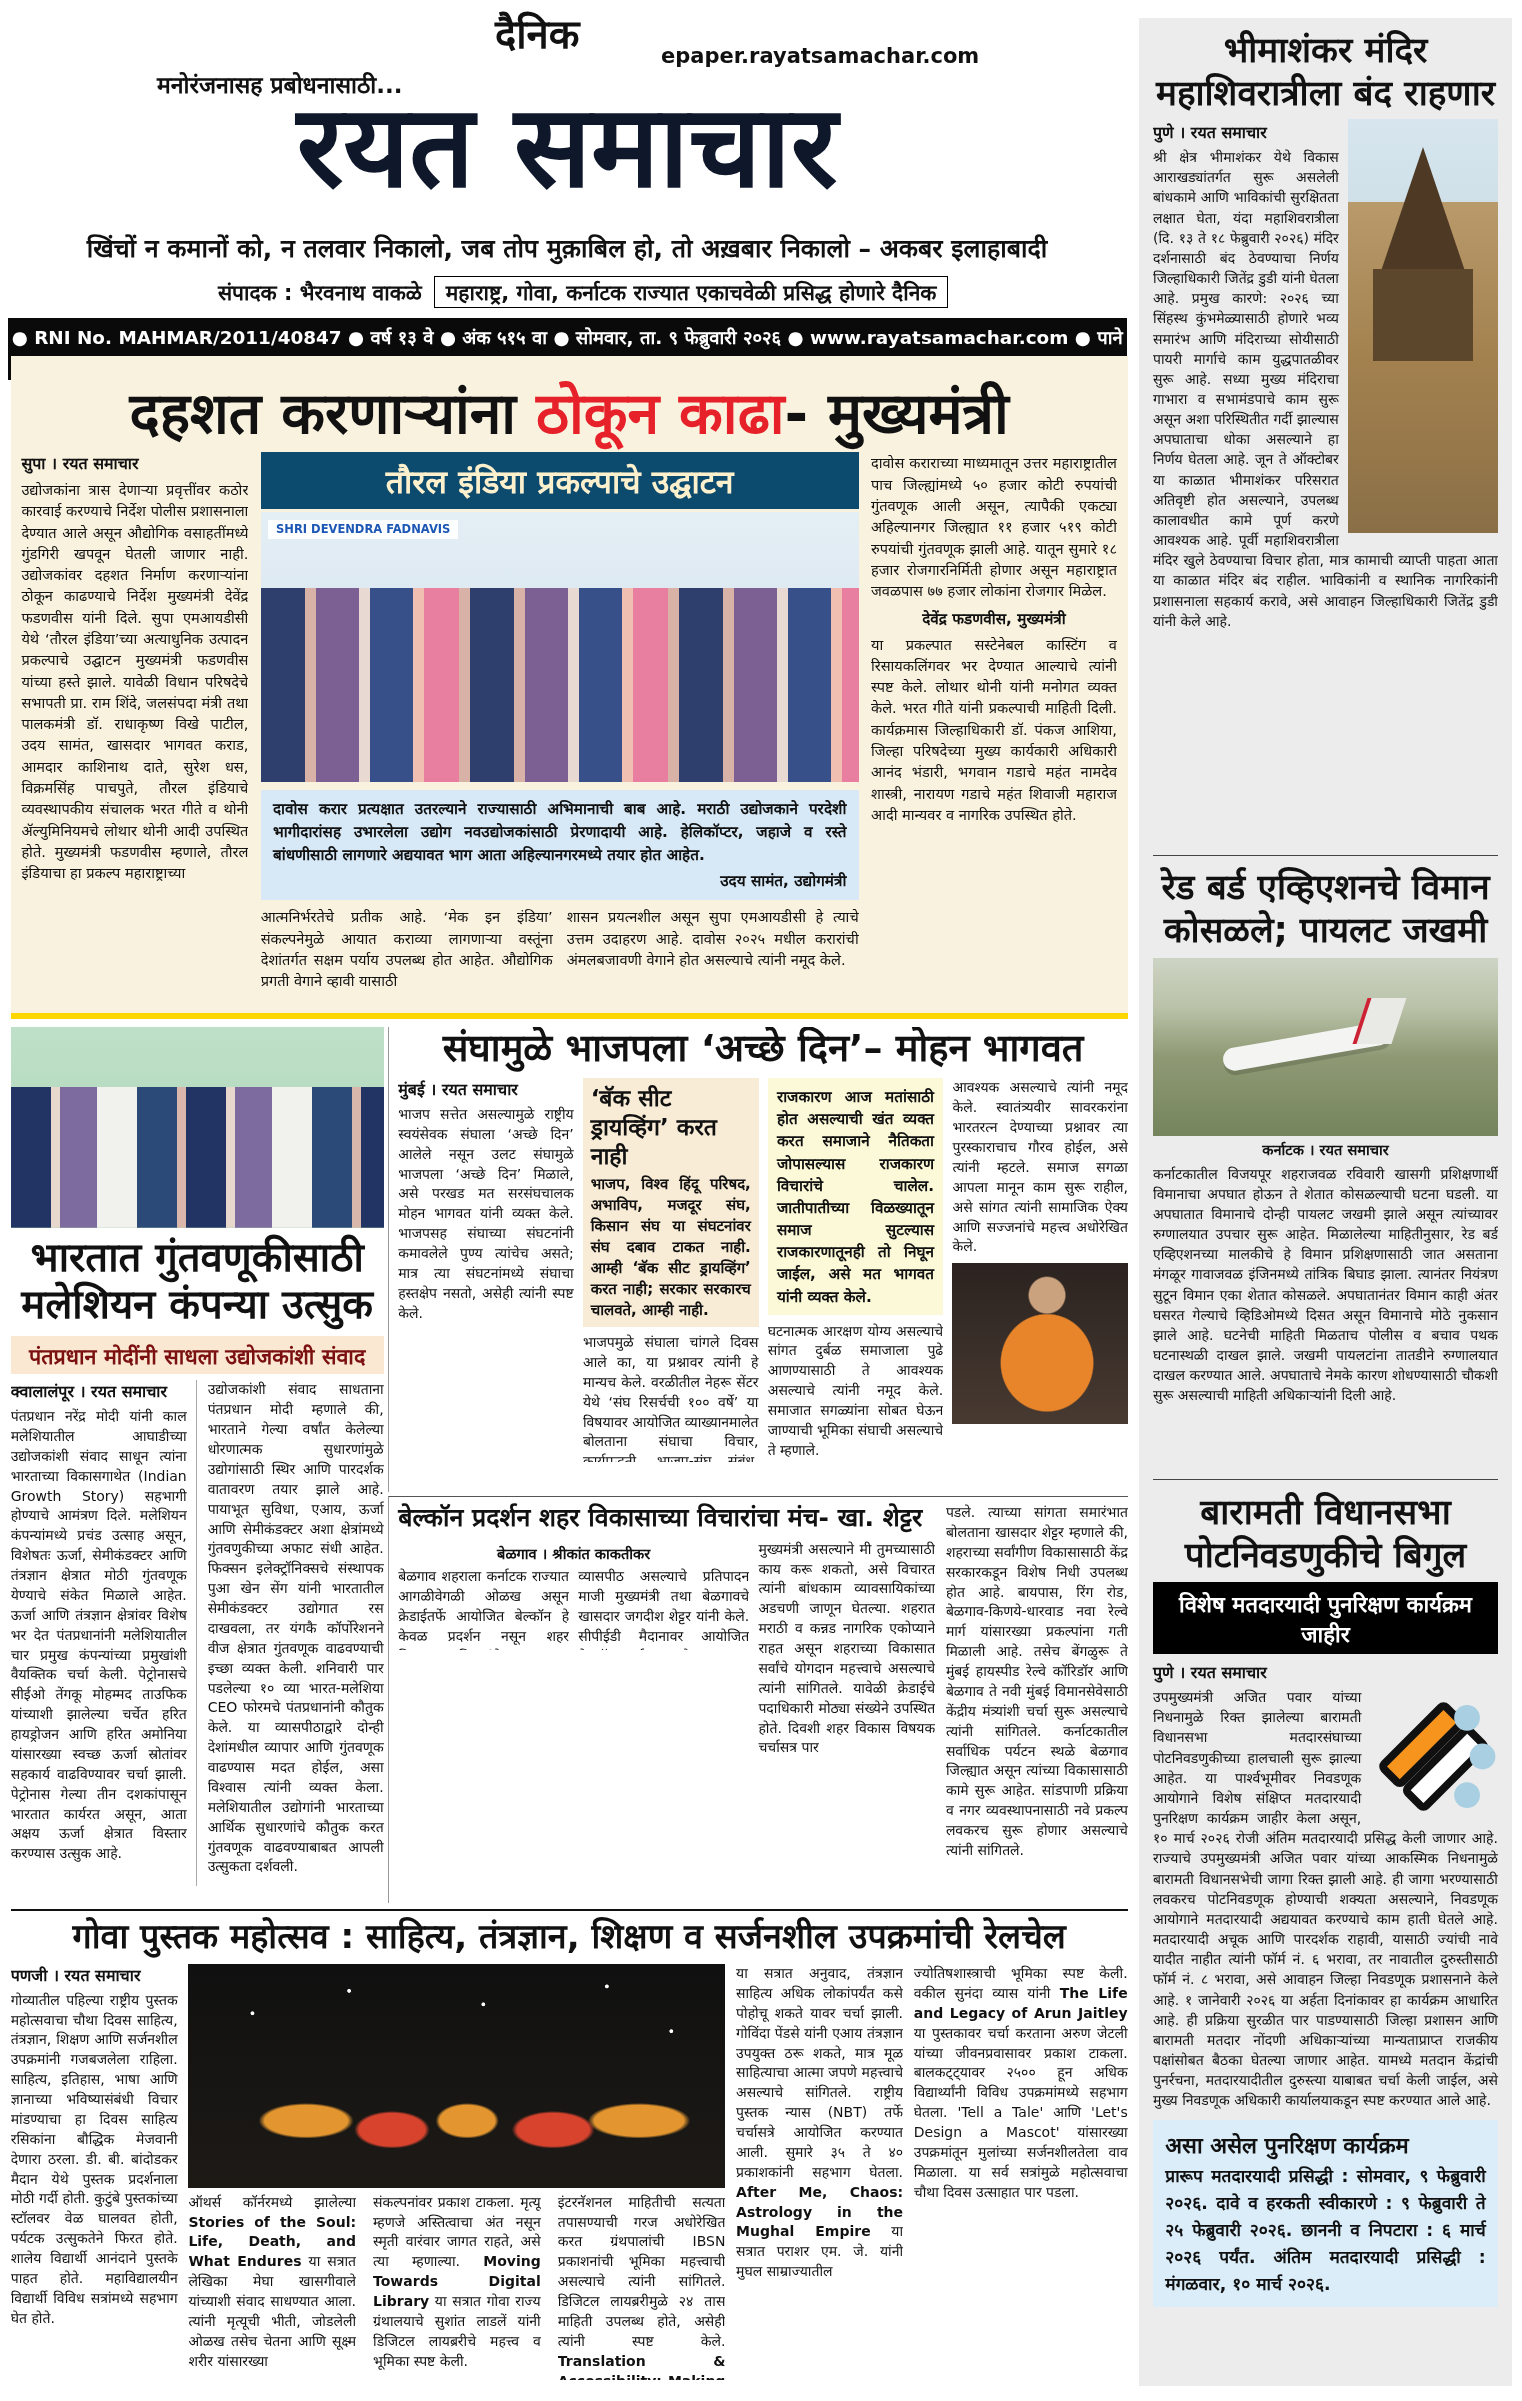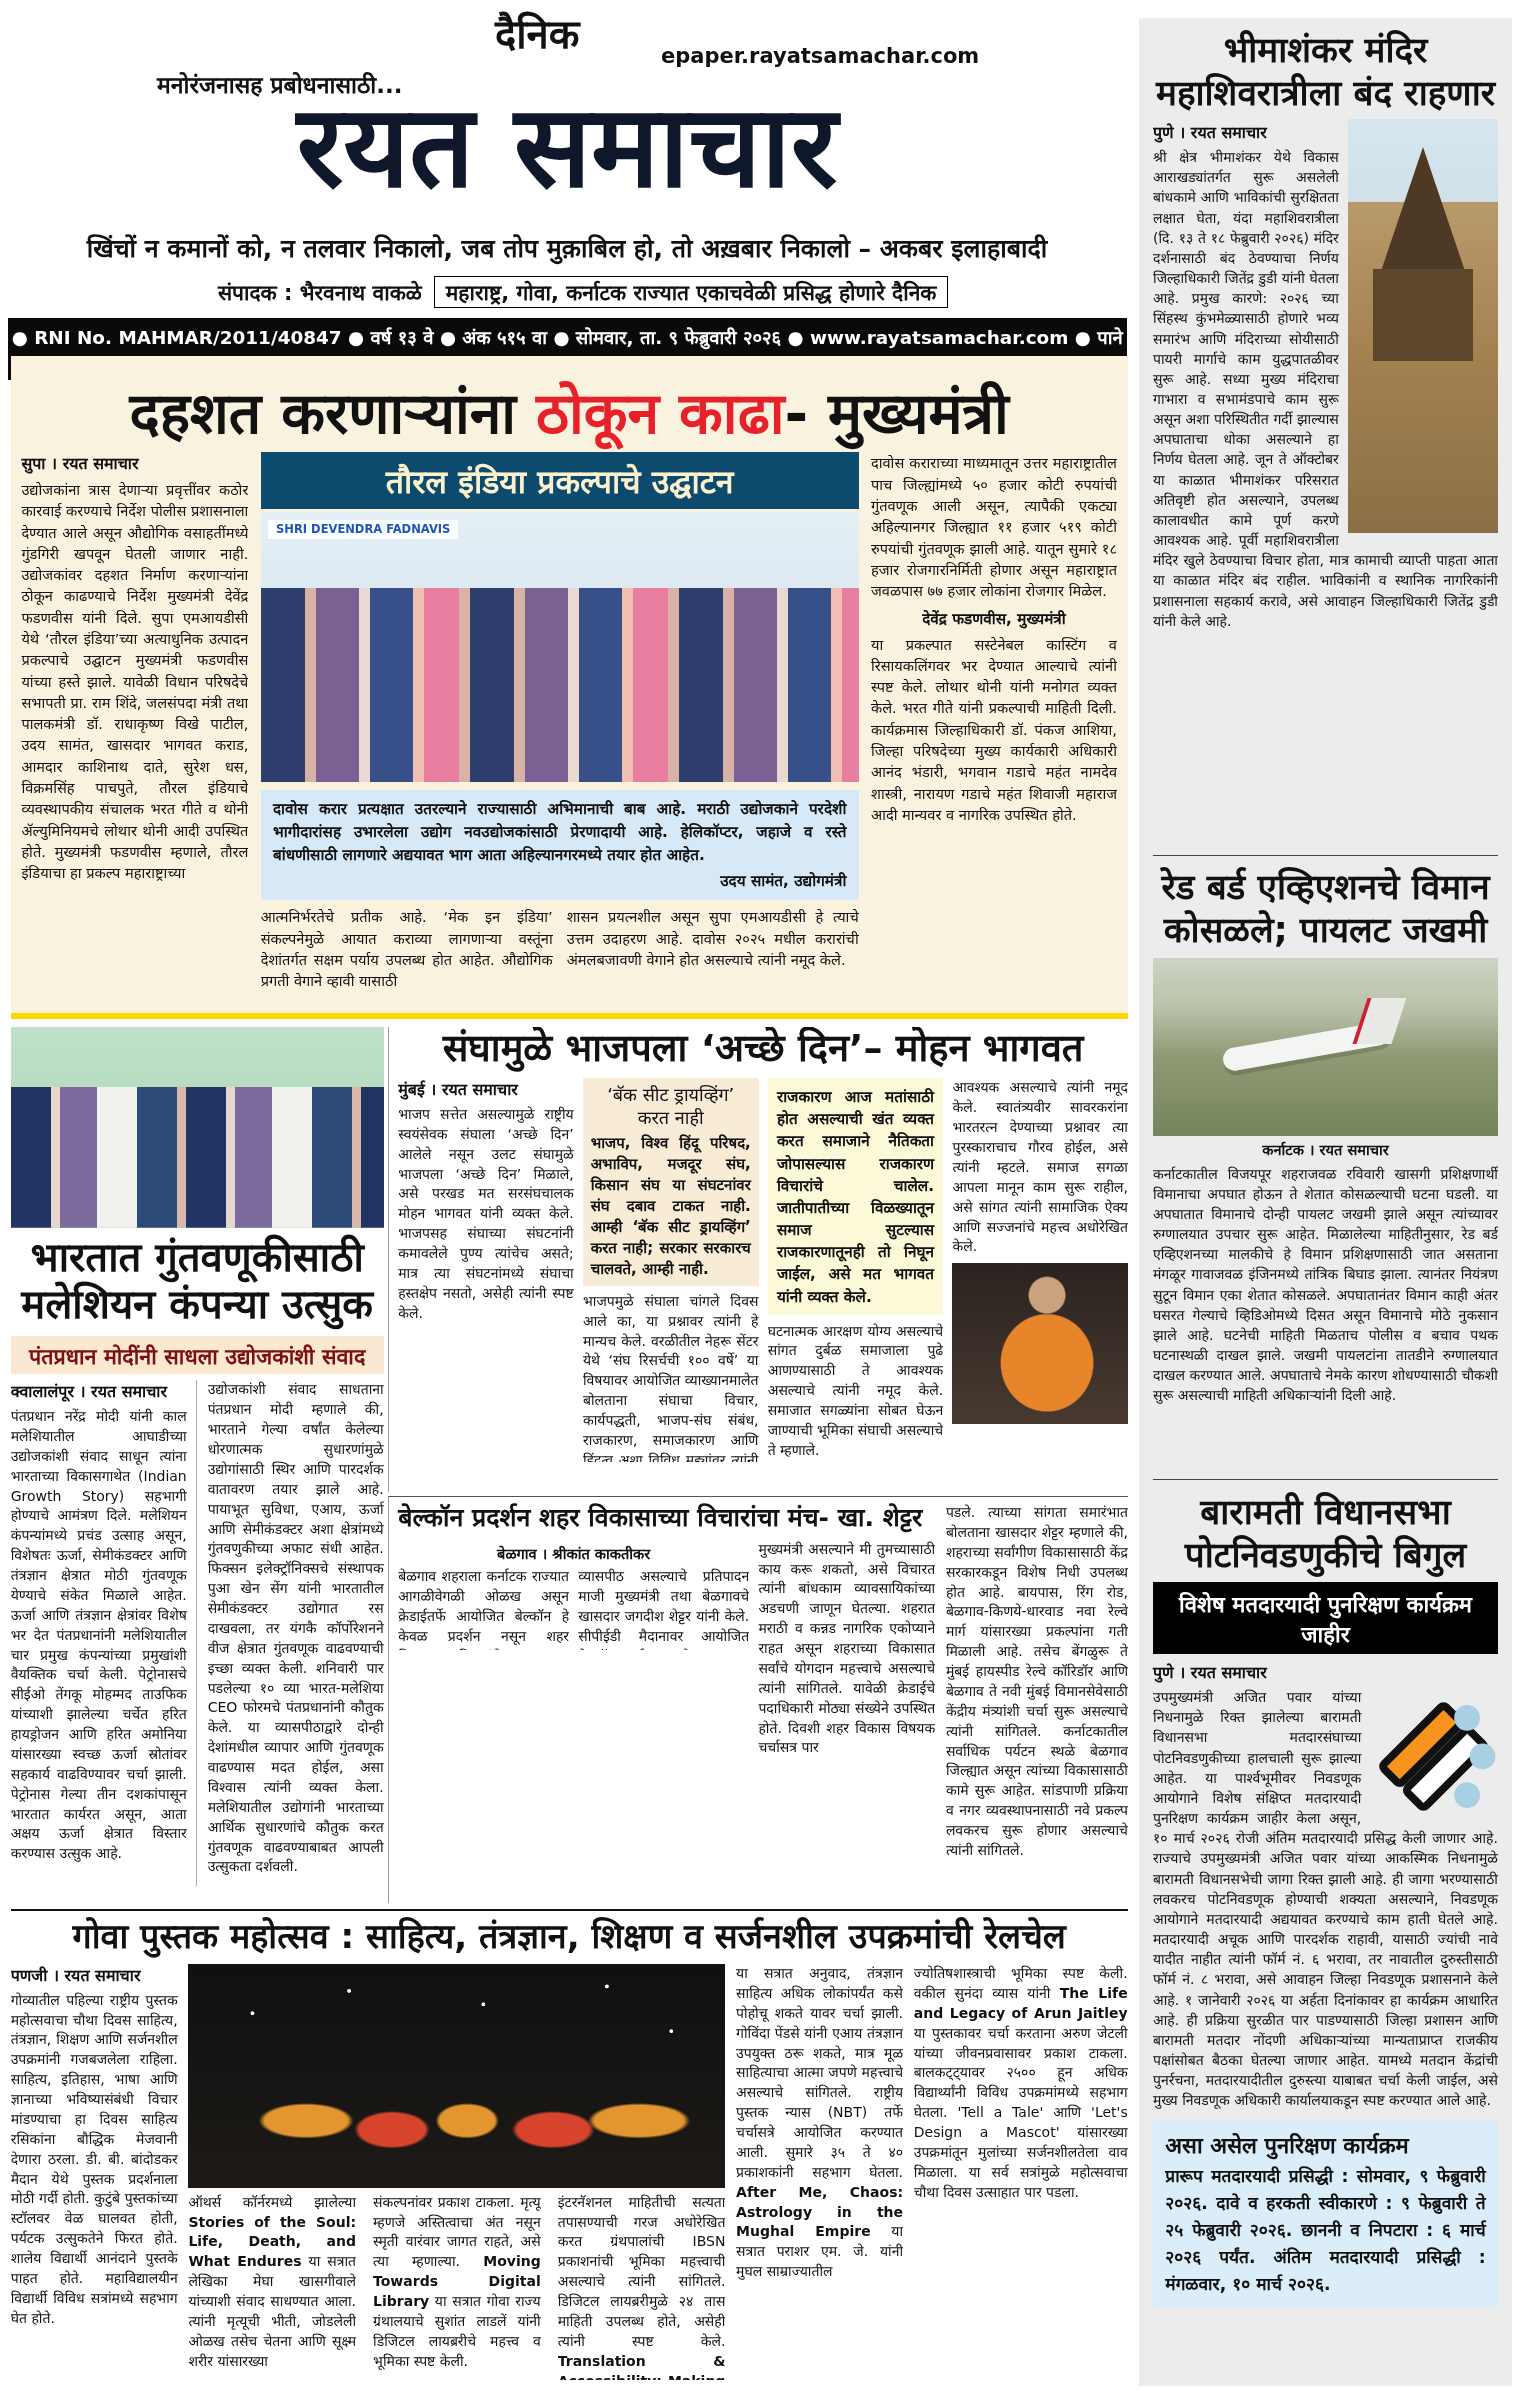--- a/index.html
+++ b/index.html
@@ -84,21 +84,21 @@
   .eci{float:right;width:129px;height:129px;margin:4.6px 0 4.6px 7.7px;}
   .bluebox2{background:#daedf9;padding:9.2px 12.3px;margin-top:9.2px;}
   .bluebox2 .t{font-size:22px;font-weight:700;margin-bottom:4.6px;}
   .bluebox2 .d{font-size:17.3px;font-weight:700;line-height:1.55;text-align:justify;}
   
   #bhagwat{left:388px;top:1027px;width:740px;height:465px;border-left:0.8px solid #999;box-sizing:border-box;padding:0 0 0 9.2px;overflow:hidden;}
   .bg-head{font-size:38px;font-weight:700;text-align:center;line-height:1.15;}
   .bg-row{display:flex;gap:9.2px;margin-top:7.7px;height:384px;overflow:hidden;}
   .bg-row>div{flex:1;overflow:hidden;}
   .box1{background:#f8ecd7;padding:6.1px 7.7px;margin-bottom:6.1px;}
-  .box1 .t{font-size:18px;font-weight:400;text-align:center;line-height:1.25;margin-bottom:3.1px;}
+  .box1 .t{font-size:23px;font-weight:700;text-align:left;line-height:1.25;margin-bottom:3.1px;}
   .box1 .d{font-size:15px;font-weight:700;text-align:justify;line-height:1.4;}
   .box2{background:#fcf9d8;padding:7.7px 9.2px;margin-bottom:6.1px;font-size:15.3px;font-weight:700;text-align:justify;line-height:1.45;}
   .bg-photo{height:161px;margin-top:6.1px;}
   
   #malaysia{left:10.7px;top:1027px;width:373px;height:875px;box-sizing:border-box;overflow:hidden;}
   .ml-photo{height:201px;}
   .ml-head{font-size:40px;font-weight:700;text-align:center;line-height:1.18;margin-top:6.1px;}
   .ml-sub{background:#fbe8d2;color:#7a1010;font-size:21.5px;font-weight:700;text-align:center;padding:4.6px 0;margin:7.7px 0 6.1px;}
   .ml-row{display:flex;gap:10.7px;height:506px;overflow:hidden;}
   .ml-row>div{flex:1;overflow:hidden;}

